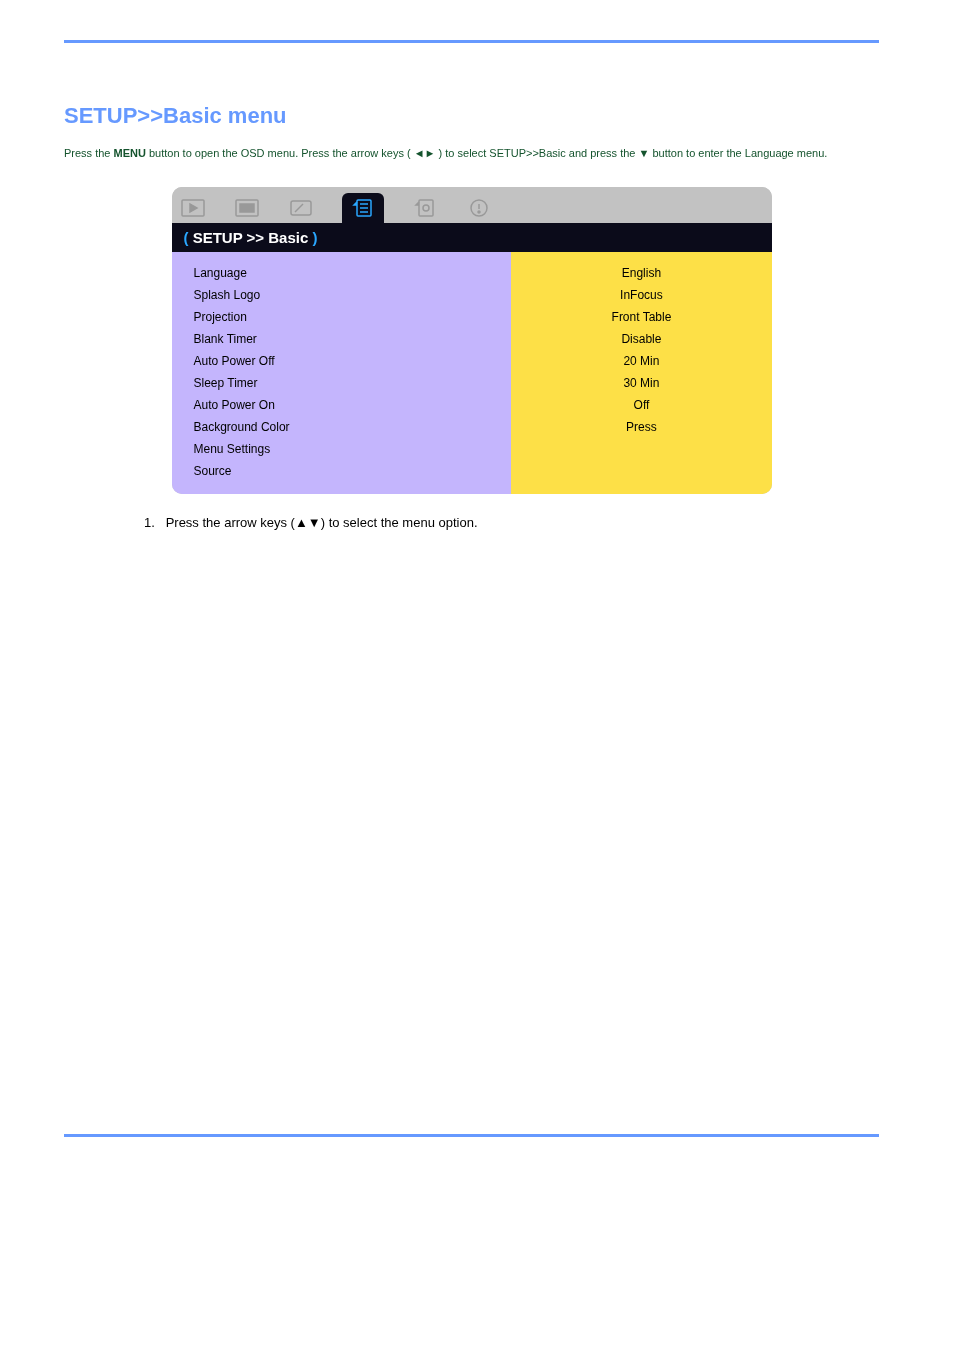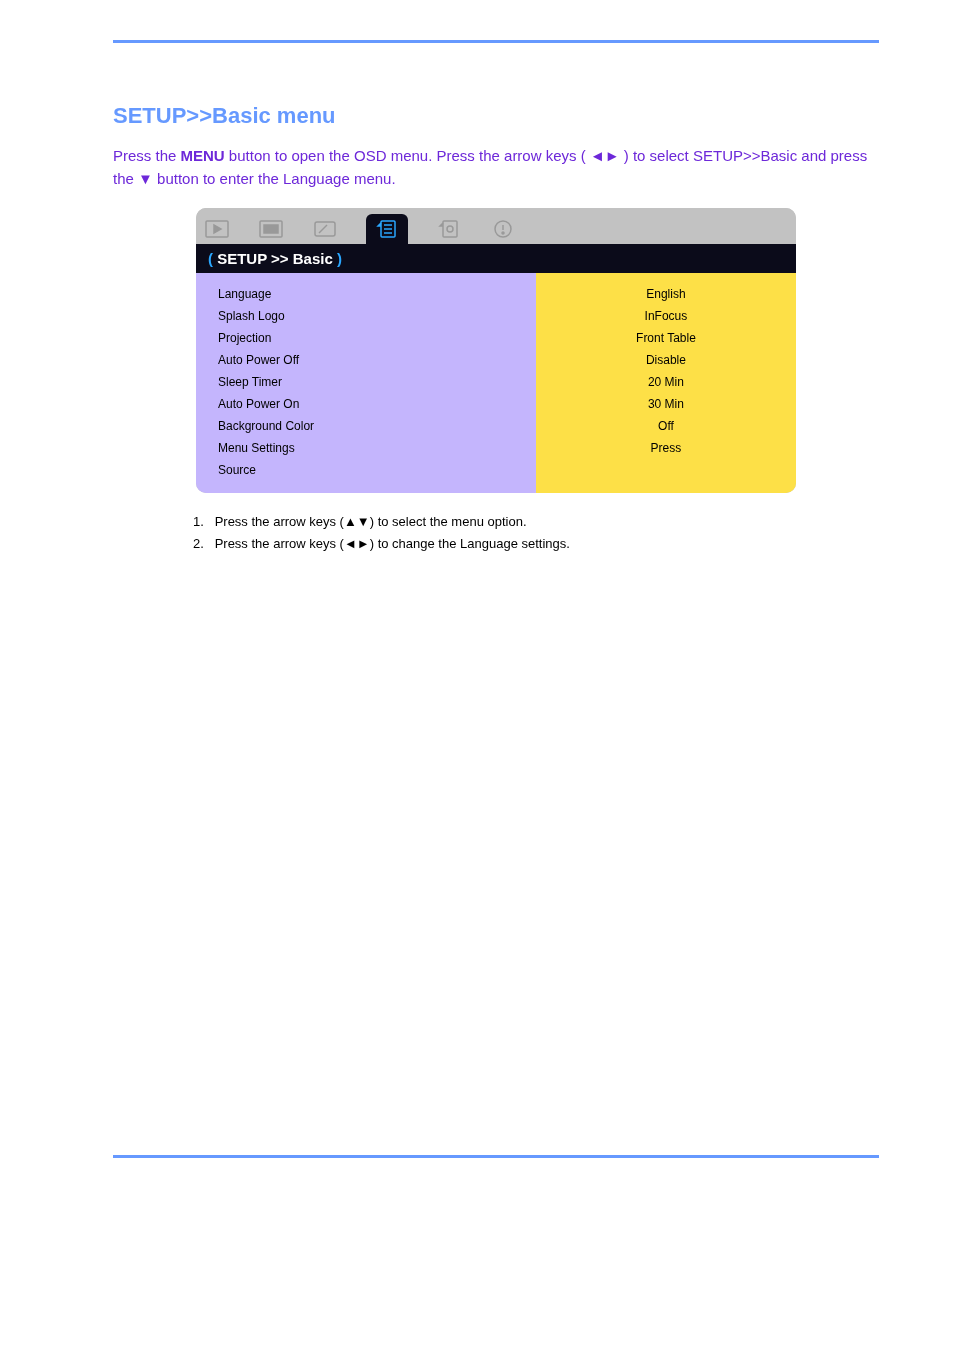--- a/index.html
+++ b/index.html
@@ -3,47 +3,47 @@
 <meta charset="utf-8">
 <style>
   body {
     margin: 0;
     padding: 0;
     font-family: Arial, Helvetica, sans-serif;
     background: #fff;
     width: 954px;
   }
   .page {
-    padding: 40px 75px 40px 113px;
+    padding: 40px 75px 40px 64px;
   }
   .rule {
     height: 3px;
     background: #6699ff;
     margin-bottom: 60px;
   }
   .rule-bottom {
     height: 3px;
     background: #6699ff;
     margin-top: 600px;
   }
   .section-title {
     color: #6699ff;
     font-size: 22px;
     font-weight: bold;
     margin-bottom: 16px;
   }
   .intro {
-    font-size: 15px;
-    color: #6d28d9;
+    font-size: 11px;
+    color: #14532d;
     margin-bottom: 8px;
     line-height: 1.5;
   }
   .osd {
     width: 600px;
-    margin: 18px auto 18px auto;
+    margin: 25px auto 18px auto;
     border-radius: 10px;
     overflow: hidden;
     background: #c2c2c2;
     font-size: 12px;
   }
   .tabbar {
     display: flex;
     align-items: center;
     background: #c2c2c2;
     padding: 6px 8px 0 8px;
@@ -166,20 +166,21 @@
       <span class="paren">(</span>
       <span>SETUP &gt;&gt; Basic</span>
       <span class="paren">)</span>
     </div>
 
     <div class="osd-body">
       <div class="labels">
         <div class="row">Language</div>
         <div class="row">Splash Logo</div>
         <div class="row">Projection</div>
+        <div class="row">Blank Timer</div>
         <div class="row">Auto Power Off</div>
         <div class="row">Sleep Timer</div>
         <div class="row">Auto Power On</div>
         <div class="row">Background Color</div>
         <div class="row">Menu Settings</div>
         <div class="row">Source</div>
       </div>
       <div class="values">
         <div class="row">English</div>
         <div class="row">InFocus</div>
@@ -194,20 +195,16 @@
         <div class="row"></div>
       </div>
     </div>
   </div>
 
   <div class="instructions">
     <div>
       <span class="num">1.</span>
       <span>Press the arrow keys (</span><span class="tri">▲▼</span><span>) to select the menu option.</span>
     </div>
-    <div>
-      <span class="num">2.</span>
-      <span>Press the arrow keys (</span><span class="tri">◄►</span><span>) to change the Language settings.</span>
-    </div>
   </div>
 
   <div class="rule-bottom"></div>
 </div>
 
 </body></html>

